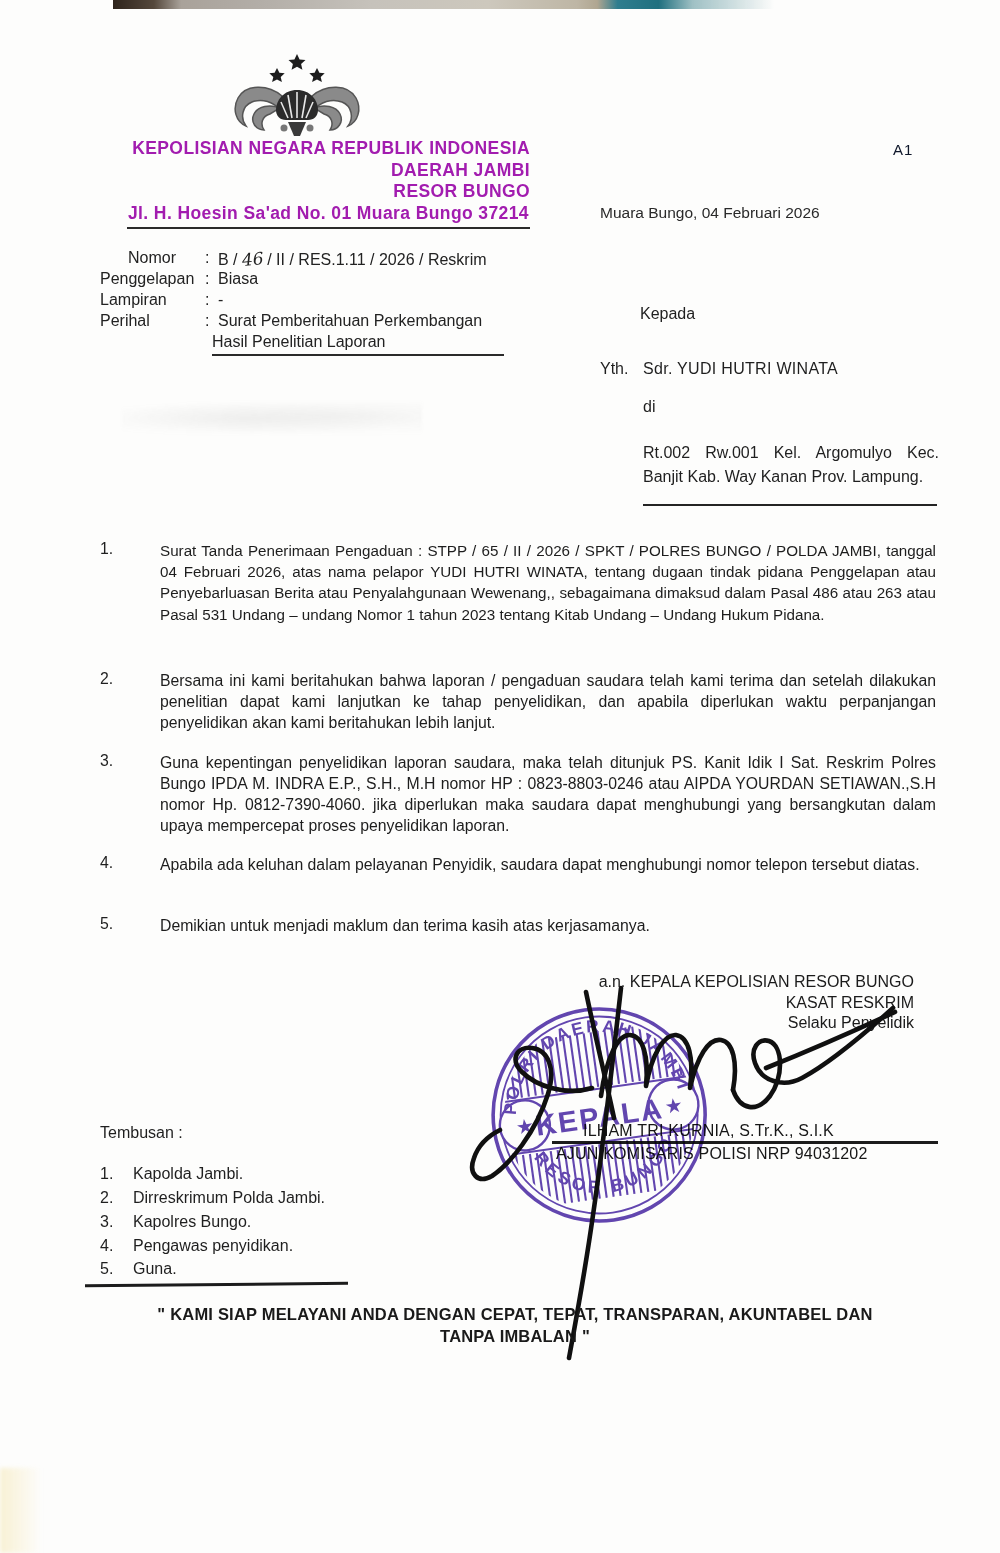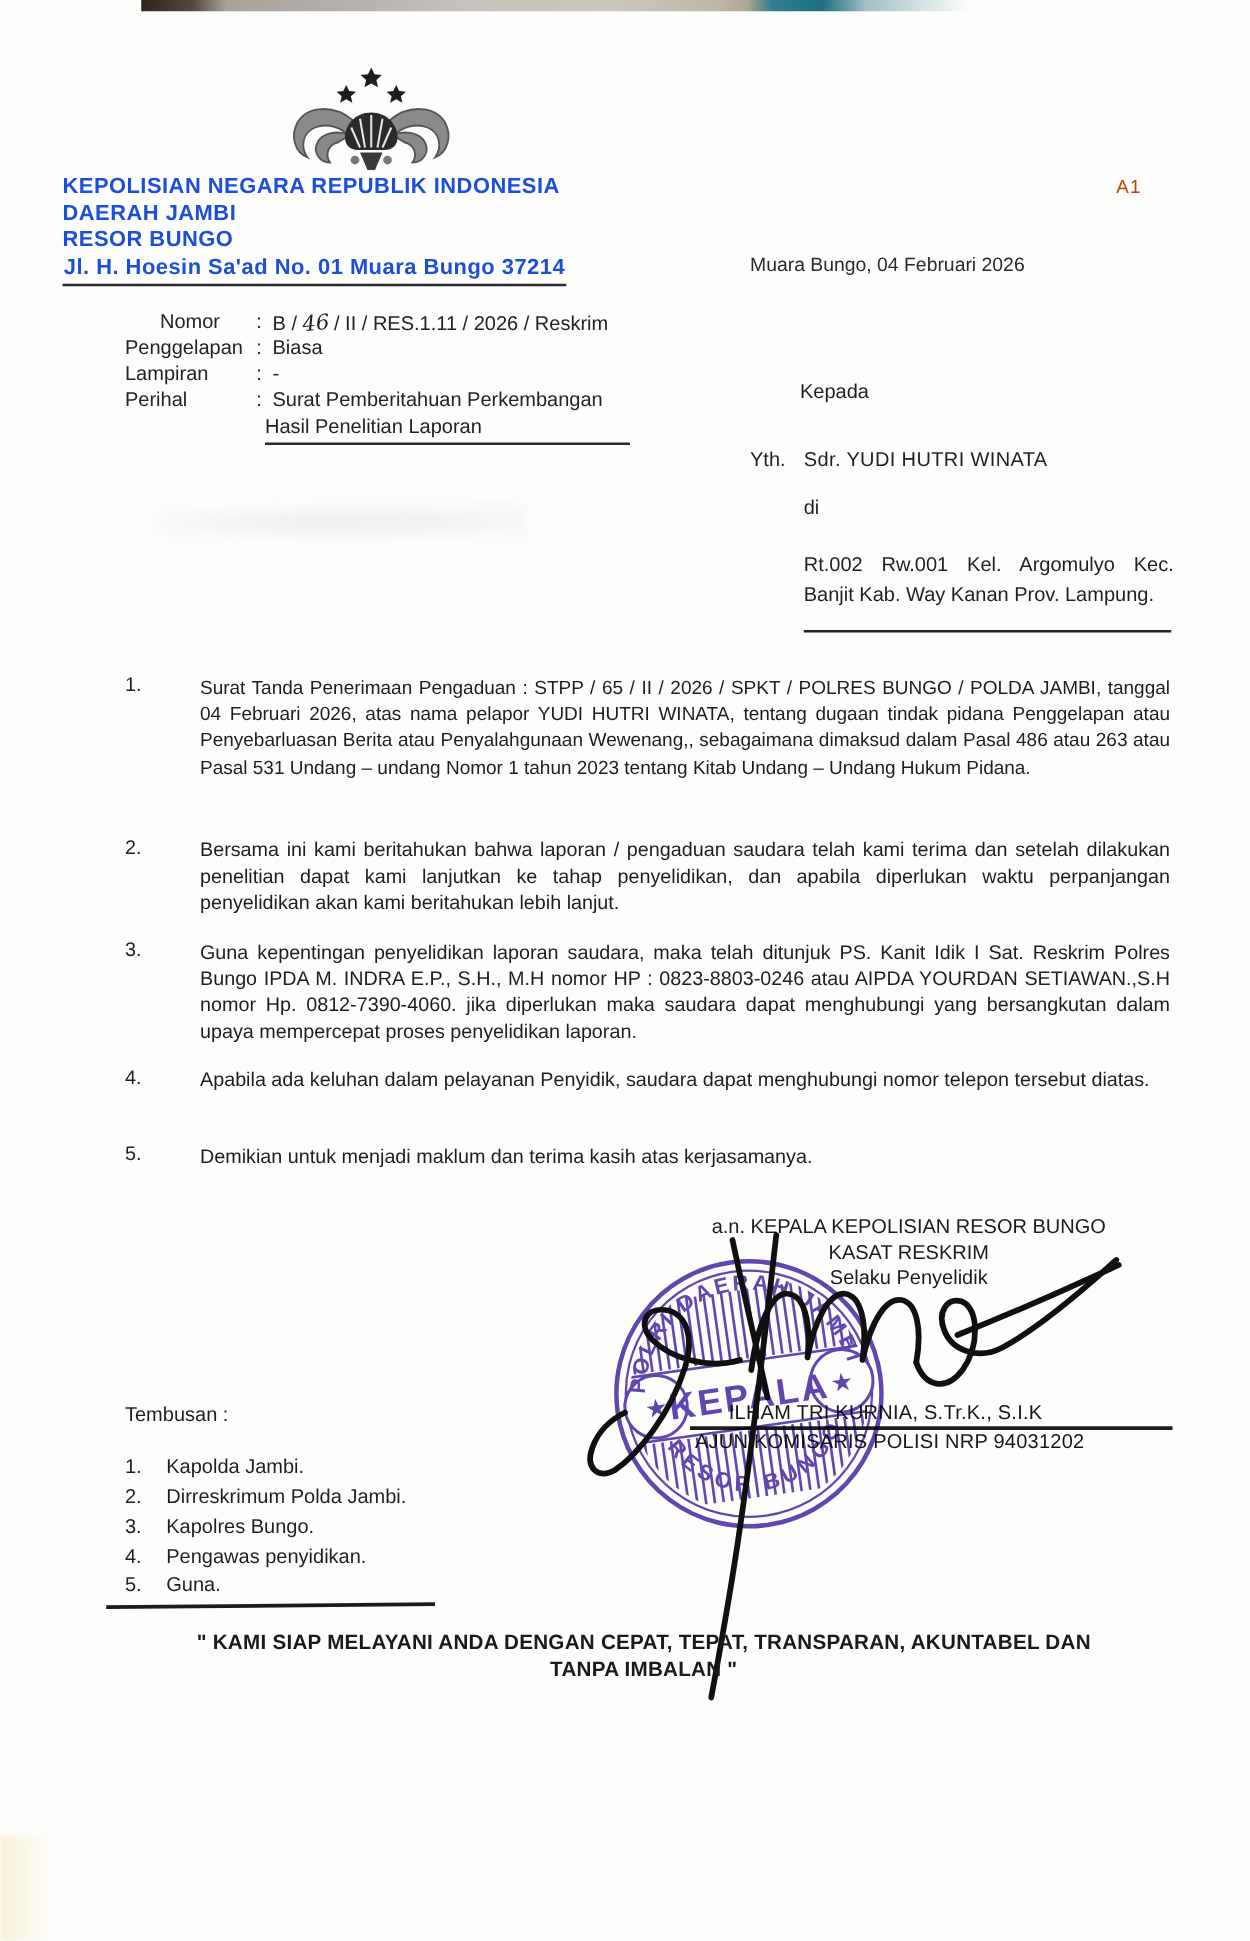--- a/index.html
+++ b/index.html
@@ -10,44 +10,44 @@
   .scan-strip{left:113px;top:0;width:682px;height:9px;
     background:linear-gradient(to right,#2e241c 0%,#55483c 6%,#a9a29a 10%,#b3aea8 22%,#c6c2bb 38%,#cdc8bd 55%,#beb6a5 68%,#b0a691 71%,#2f7d8e 74%,#20707f 80%,#9fc0c4 85%,rgba(255,255,255,0) 97%);
     filter:blur(.4px);}
   .bottom-tint{left:0;top:1468px;width:42px;height:85px;
     background:linear-gradient(to right,rgba(238,214,120,.30),rgba(238,214,120,0));filter:blur(2px);}
   .smudge{left:122px;top:402px;width:300px;height:34px;
     background:radial-gradient(ellipse at 40% 50%,rgba(110,110,110,.07),rgba(110,110,110,0) 70%),
                radial-gradient(ellipse at 75% 40%,rgba(110,110,110,.06),rgba(110,110,110,0) 70%);
     filter:blur(1.5px);}
   
-  .org{left:50px;top:138px;width:480px;text-align:left;font-weight:bold;font-size:17.5px;line-height:21.5px;letter-spacing:.4px;color:#1d4ed8;}
+  .org{left:50px;top:138px;width:480px;text-align:right;font-weight:bold;font-size:17.5px;line-height:21.5px;letter-spacing:.4px;color:#a21caf;}
   .org-address{display:inline-block;margin-top:0px;border-bottom:2.5px solid #2a2a2a;padding:0 1px 3px 1px;}
-  .corner-tag{left:893px;top:141px;font-size:15px;color:#c2410c;letter-spacing:1px;}
+  .corner-tag{left:893px;top:141px;font-size:15px;color:#0f172a;letter-spacing:1px;}
   .dateline{left:600px;top:204px;font-size:15.5px;color:#2a2a2a;}
   
   .meta-label{left:100px;width:104px;font-size:16px;color:#222;}
   .meta-colon{left:205px;font-size:16px;color:#222;}
   .meta-value{left:218px;font-size:16px;color:#222;white-space:nowrap;}
   .handwritten{display:inline-block;font-family:"DejaVu Serif", serif;font-style:italic;font-size:17px;transform:rotate(-5deg);margin:0 4px;}
   .perihal2{border-bottom:2px solid #2a2a2a;display:inline-block;width:292px;padding-bottom:3px;}
   
   .kepada{left:640px;top:305px;font-size:16px;}
   .yth{left:600px;top:360px;font-size:16px;}
   .yth-name{left:643px;top:360px;font-size:16px;letter-spacing:.3px;}
   .di{left:643px;top:398px;font-size:16px;}
   .addr{left:643px;top:441px;width:296px;font-size:16px;line-height:24px;text-align:justify;}
   .addr-rule{left:643px;top:504px;width:294px;height:2px;background:#242424;}
   
   .para{left:100px;width:836px;display:flex;}
   .para .num{width:60px;flex:0 0 60px;font-size:15.8px;}
   .para .txt{flex:1;font-size:15.8px;line-height:21px;text-align:justify;color:#1d1d1d;}
   .para.p1 .txt{font-size:15.2px;line-height:21.2px;}
   
-  .sig-head{left:540px;top:972px;width:374px;text-align:center;font-size:16px;line-height:20.5px;color:#1b1b1b;}
+  .sig-head{left:540px;top:972px;width:374px;text-align:right;font-size:16px;line-height:20.5px;color:#1b1b1b;}
   .sig-name{left:583px;top:1122px;font-size:16px;letter-spacing:.2px;color:#161616;}
   .sig-rank{left:556px;top:1145px;font-size:16px;letter-spacing:.2px;color:#161616;}
   .name-rule{left:552px;top:1141px;width:386px;height:2.5px;background:#1c1c1c;}
   
   .stamp{left:487px;top:1002px;width:224px;height:224px;transform:rotate(-8deg);mix-blend-mode:multiply;opacity:.92;}
   
   .ink{left:0;top:0;width:1000px;height:1553px;pointer-events:none;}
   
   .tembusan-label{left:100px;top:1124px;font-size:16px;}
   .titem{left:100px;width:340px;display:flex;font-size:16px;}

